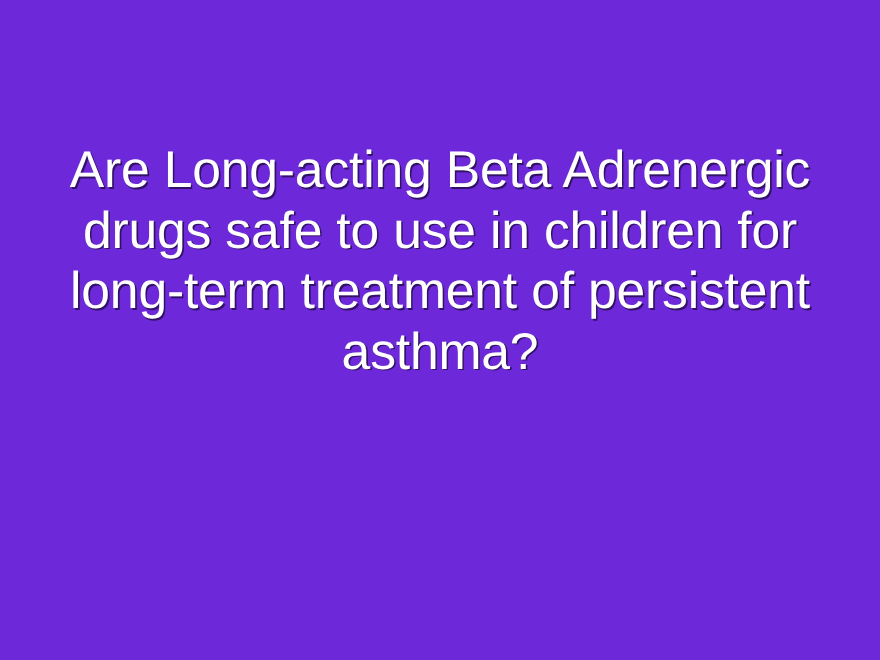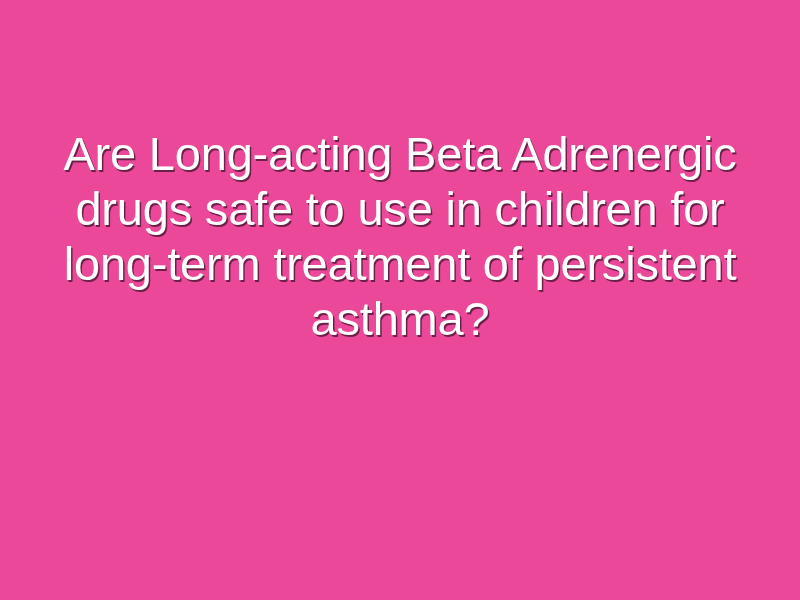--- a/index.html
+++ b/index.html
@@ -46,21 +46,21 @@
     text-align: center;
     color: #ffffff;
     text-shadow: 1.5px 1.5px 0 rgba(0, 0, 6, 0.55);
     white-space: pre-line;
     -webkit-font-smoothing: antialiased;
   }
 </style>
 </head>
 <body style="background: rgb(4, 26, 102);">
 
-<div id="slide" style="background: #ec4899; padding-left: 14px;">
+<div id="slide" style="background: #6d28d9; padding-left: 14px;">
 
   <div id="title-placeholder">
     <h1 id="title-text" style="color: rgb(255, 255, 255); text-align: center;">Are Long-acting Beta Adrenergic
 drugs safe to use in children for
 long-term treatment of persistent
 asthma?</h1>
   </div>
 
 </div>
 

